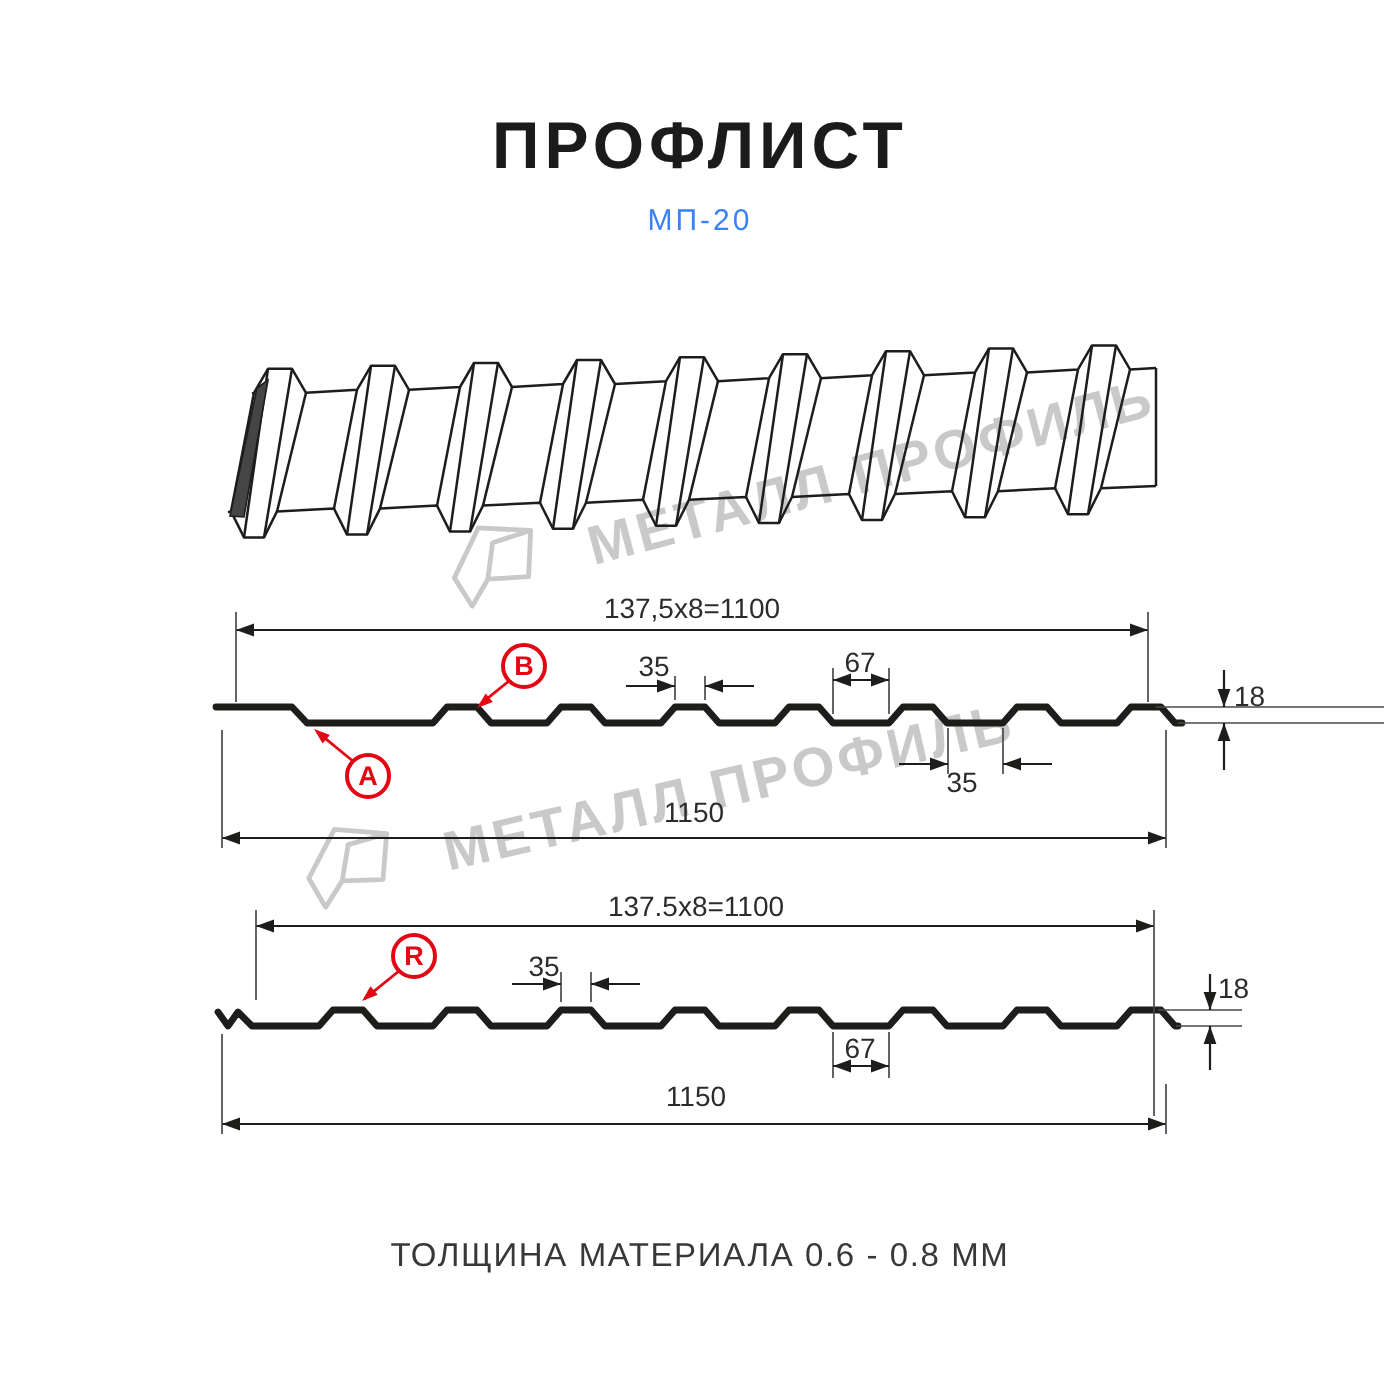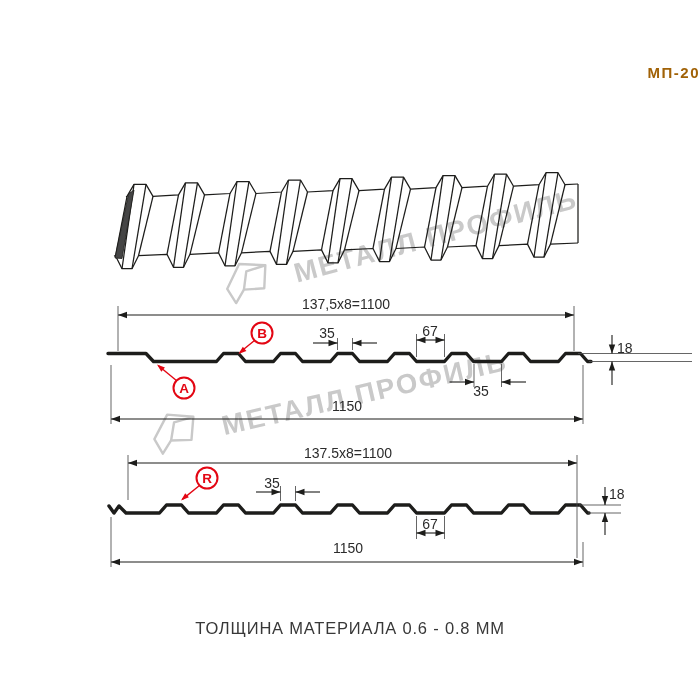--- a/index.html
+++ b/index.html
@@ -1,20 +1,20 @@
 <!DOCTYPE html>
 <html style="--line: #1d1d1b; --red: #e30613; --wm: #c9c9c9; --dimtext: #2b2b2b;"><head>
 <meta charset="utf-8">
 <style>
   html,body{margin:0;padding:0;}
   body{width:700px;height:700px;background:#fff;position:relative;overflow:hidden;
        font-family:"Liberation Sans",sans-serif;}
   .header{position:absolute;top:54px;left:0;right:0;text-align:center;}
   .title{font-size:33px;font-weight:bold;letter-spacing:2.5px;color:#1b1b1b;}
-  .subtitle{margin-top:10px;font-size:15px;font-weight:bold;letter-spacing:1.5px;color:#a16207;text-align:right;}
+  .subtitle{margin-top:10px;font-size:15px;font-weight:normal;letter-spacing:1.5px;color:#3b82f6;}
   .footnote{position:absolute;top:619px;left:0;right:0;text-align:center;
             font-size:16.5px;color:#383838;letter-spacing:.8px;}
   #drawing{position:absolute;left:0;top:0;}
   svg text{font-family:"Liberation Sans",sans-serif;}
   .sheetfill{fill:#ffffff;stroke:none;}
   .sln{stroke:var(--line);stroke-width:1.25;fill:none;stroke-linejoin:round;}
   .edgefill{fill:#454545;stroke:var(--line);stroke-width:.8;}
   .prof{stroke:var(--line);stroke-width:3.4;fill:none;stroke-linejoin:round;stroke-linecap:round;}
   .dln{stroke:var(--line);stroke-width:1.1;}
   .xln{stroke:#4a4a4a;stroke-width:.85;}
@@ -25,20 +25,21 @@
   .dtxt{font-size:14px;fill:var(--dimtext);text-anchor:middle;}
   .start{text-anchor:start;}
   .ltxt{font-size:13.5px;font-weight:bold;fill:var(--red);text-anchor:middle;}
   .wtext{font-size:27.5px;font-weight:bold;letter-spacing:2px;fill:var(--wm);}
   .wlogo{fill:none;stroke:var(--wm);stroke-width:2.4;stroke-linejoin:round;}
 </style>
 </head>
 <body style="background: rgb(255, 255, 255);">
 
 <div class="header">
+  <div class="title">ПРОФЛИСТ</div>
   <div class="subtitle">МП-20</div>
 </div>
 
 <svg id="drawing" width="700" height="700" viewBox="0 0 700 700">
 
   <g id="sheet-fill">
       <polygon points="126.0,196.8 127.0,196.4 134.0,184.4 146.0,184.4 153.0,196.4 178.5,194.9 185.5,182.9 197.5,182.9 204.5,194.9 230.0,193.5 237.0,181.5 249.0,181.5 256.0,193.5 281.5,192.0 288.5,180.0 300.5,180.0 307.5,192.0 333.0,190.6 340.0,178.6 352.0,178.6 359.0,190.6 384.5,189.1 391.5,177.1 403.5,177.1 410.5,189.1 436.0,187.6 443.0,175.6 455.0,175.6 462.0,187.6 487.5,186.2 494.5,174.2 506.5,174.2 513.5,186.2 539.0,184.7 546.0,172.7 558.0,172.7 565.0,184.7 578.0,184.0 578.0,243.0 550.5,244.1 544.0,257.1 534.0,257.1 527.5,244.1 499.0,245.6 492.5,258.6 482.5,258.6 476.0,245.6 447.5,247.0 441.0,260.0 431.0,260.0 424.5,247.0 396.0,248.5 389.5,261.5 379.5,261.5 373.0,248.5 344.5,249.9 338.0,262.9 328.0,262.9 321.5,249.9 293.0,251.4 286.5,264.4 276.5,264.4 270.0,251.4 241.5,252.8 235.0,265.8 225.0,265.8 218.5,252.8 190.0,254.3 183.5,267.3 173.5,267.3 167.0,254.3 138.5,255.7 132.0,268.7 122.0,268.7 115.5,255.7 114.0,256.1" class="sheetfill"></polygon>
     </g>
 
   <g id="wm">

